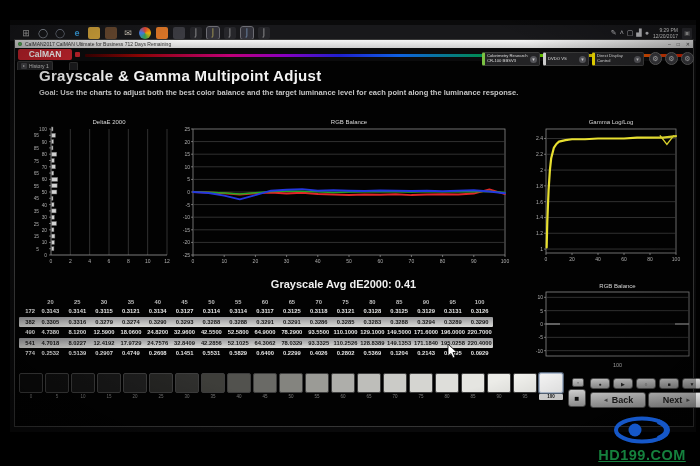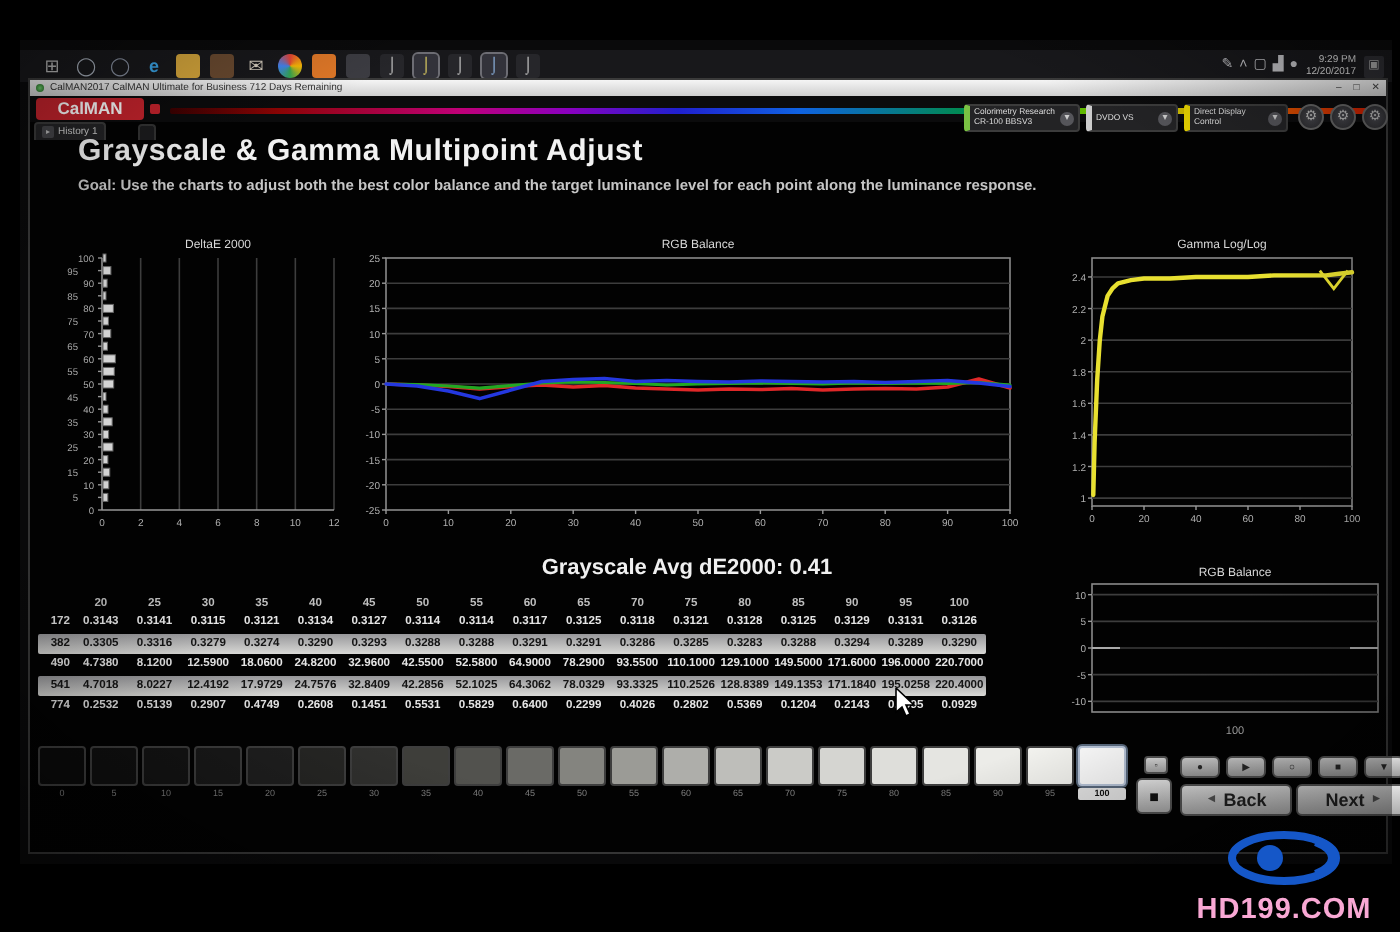--- a/index.html
+++ b/index.html
@@ -83,21 +83,21 @@
   .stopBtn{position:absolute;left:2px;top:13px;width:18px;height:18px;background:linear-gradient(#ececec,#ababab);border:1px solid #555;border-radius:3px;font-size:8px;line-height:17px;text-align:center;color:#111;box-sizing:border-box;}
   .btnrow{position:absolute;left:24px;top:2px;display:flex;gap:3px;}
   .cbtn{width:20px;height:11px;background:linear-gradient(#d8d8d8,#a0a0a0);border:1px solid #555;border-radius:3px;font-size:5px;color:#2a2a2a;text-align:center;line-height:10px;box-sizing:border-box;}
   .backnext{position:absolute;left:24px;top:16px;display:flex;gap:2px;}
   .navbtn{width:56px;height:16px;background:linear-gradient(#e2e2e2,#adadad);border:1px solid #555;border-radius:3px;display:flex;align-items:center;justify-content:center;gap:3px;font-size:9px;font-weight:bold;color:#222;box-sizing:border-box;}
   .navbtn:last-child{width:58px;}
   .navarrow{font-size:6px;color:#555;}
 
   
   .watermark{position:absolute;right:5px;bottom:3px;width:106px;text-align:center;z-index:60;}
-  .wm-text{color:#f9a8d4;font-size:14.5px;font-weight:bold;letter-spacing:.5px;line-height:15px;}
+  .wm-text{color:#15803d;font-size:14.5px;font-weight:bold;letter-spacing:.5px;line-height:15px;text-decoration:underline;}
   .cursor{position:absolute;left:447px;top:344px;z-index:70;}
 </style>
 </head>
 <body>
 
 <div class="screen">
 
   <div class="taskbar">
     <div class="tbicons">
         <div class="tbicon" style="color: rgb(184, 184, 184);">⊞</div>

